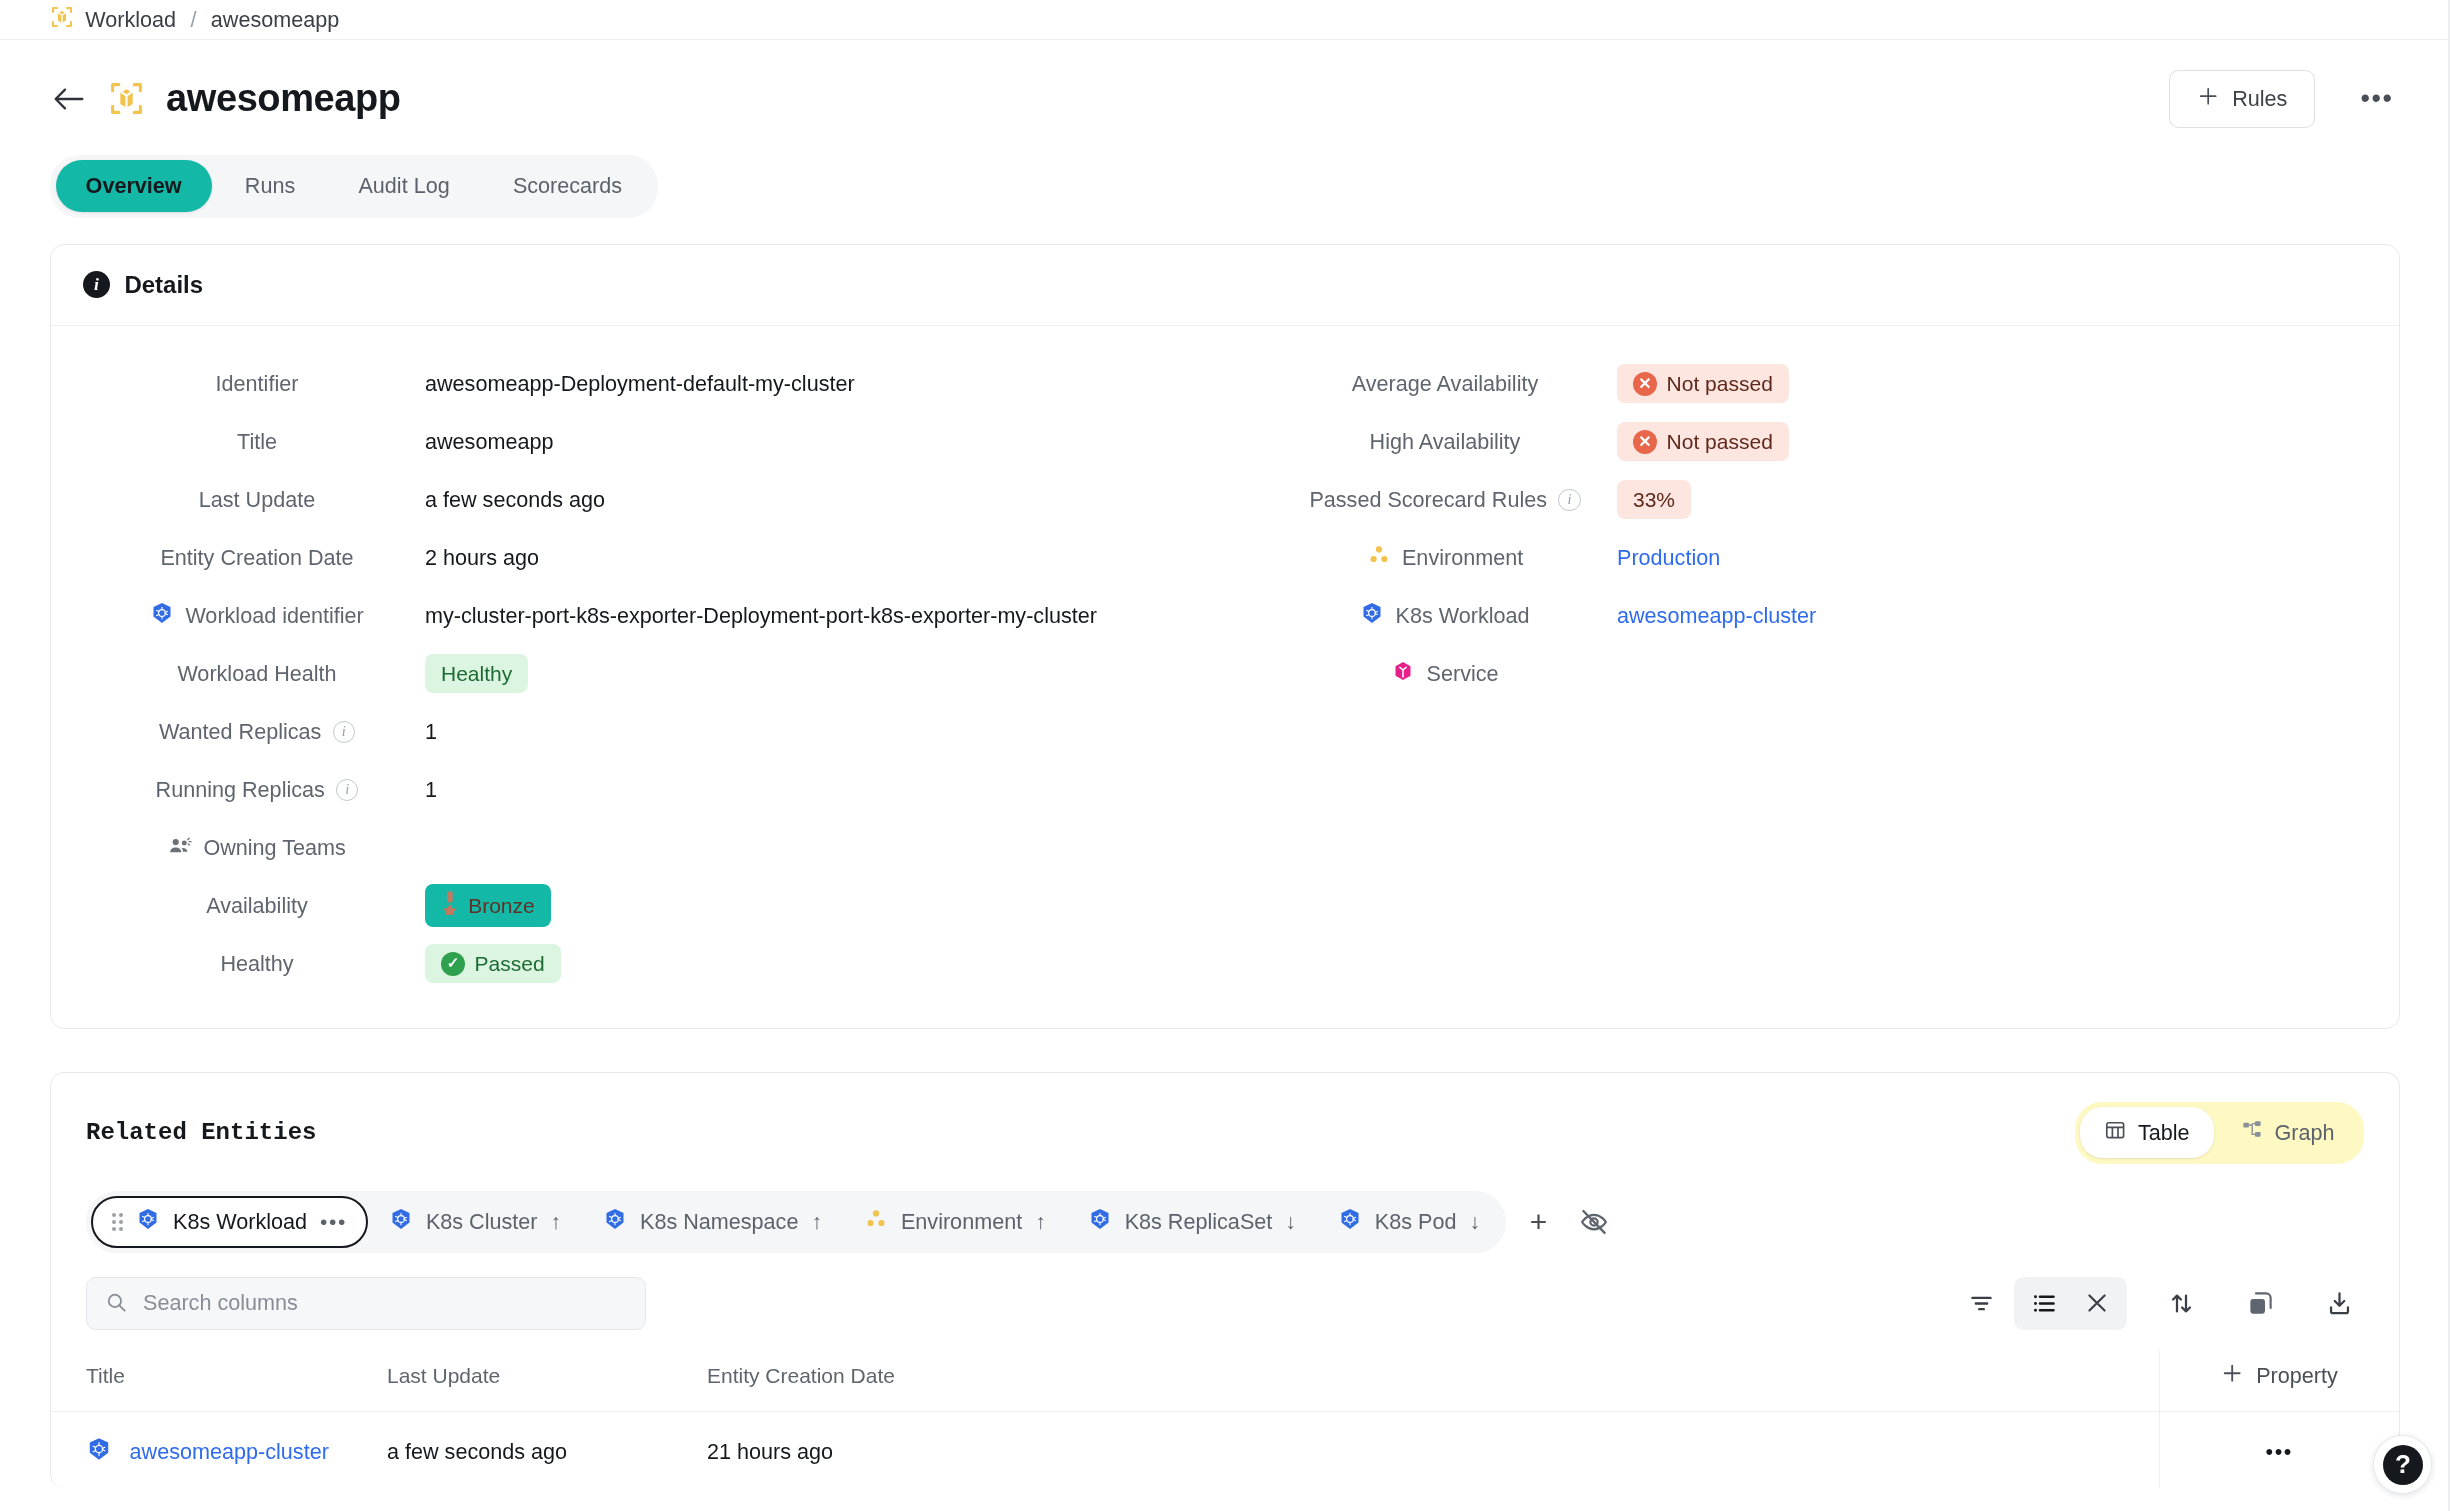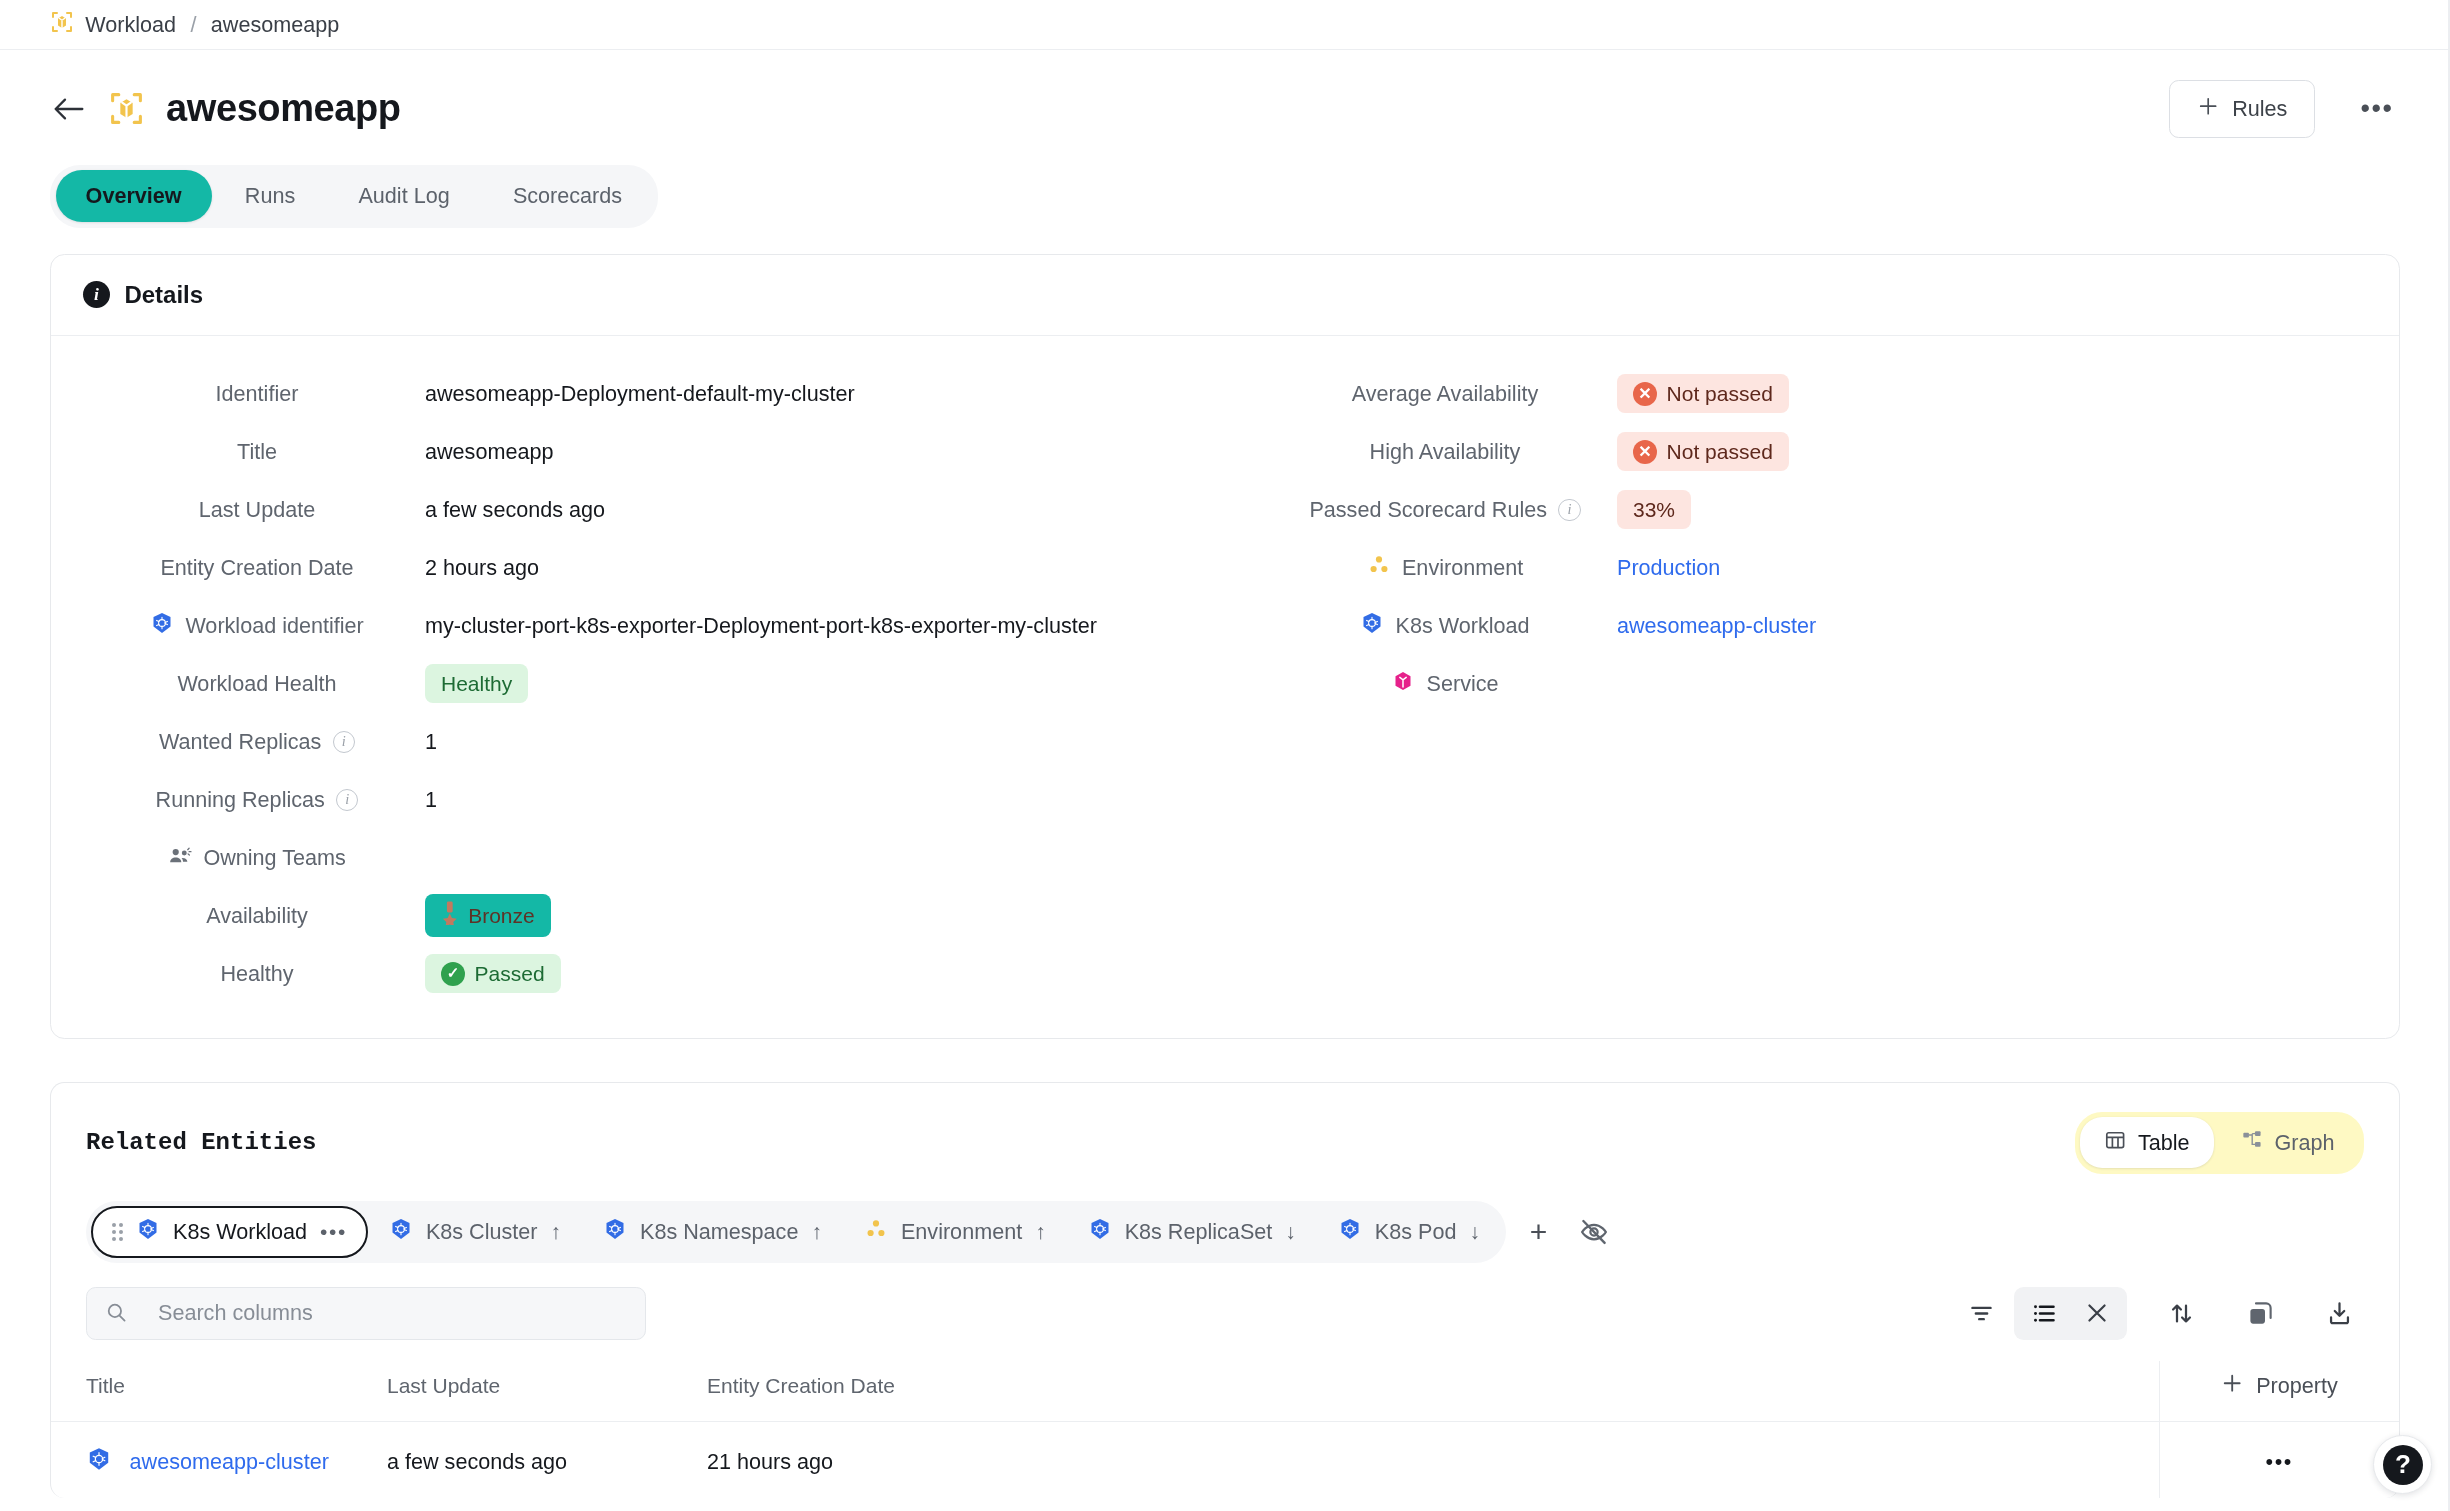--- a/index.html
+++ b/index.html
@@ -7,21 +7,21 @@
     width: 2450px; height: 1512px;
     background: #ffffff;
     font-family: "Liberation Sans", sans-serif;
     color: #111318;
     overflow: hidden;
   }
   .page { position: relative; width: 2450px; height: 1512px; background: #fff; }
 
   
   .breadcrumb-bar {
-    height: 50px; display: flex; align-items: center; padding-left: 50px;
+    height: 40px; display: flex; align-items: center; padding-left: 50px;
     border-bottom: 1.6px solid #eceef1; gap: 9.6px;
   }
   .bc-item { display: flex; align-items: center; gap: 11.2px; font-size: 21.6px; color: #3a3f47; }
   .bc-sep { color: #9aa0a8; font-size: 21.6px; margin: 0 4.8px; }
   .bc-current { font-size: 21.6px; color: #3a3f47; }
 
   
   .title-row {
     display: flex; align-items: center; padding: 30px 50px 0 50px; gap: 21px;
   }
@@ -136,21 +136,21 @@
   .drag-dots { display: grid; grid-template-columns: repeat(2, 4px); gap: 3.2px; flex:0 0 auto; }
   .drag-dots i { width: 4px; height: 4px; background:#9aa0a8; border-radius: 50%; display:block; }
   .chip-more { color: #5c626b; font-size: 21px; letter-spacing: 1.6px; }
   .arrow-up, .arrow-down { font-size: 21px; color:#5c626b; }
   .chip-plus { font-size: 30px; color: #4a4f57; padding: 0 24px; cursor:pointer; line-height:1; }
   .eye-off { padding-left: 8px; cursor: pointer; display:flex; align-items:center; }
 
   
   .tbar { display: flex; align-items: center; padding: 24px 35px 0 35px; }
   .search {
-    display:flex; align-items:center; gap: 31px; width: 560px; height: 53px;
+    display:flex; align-items:center; gap: 16px; width: 560px; height: 53px;
     background: #f6f7f9; border: 1.6px solid #e4e7eb; border-radius: 9.6px; padding: 0 17.6px;
   }
   .search input {
     border: none; outline: none; background: transparent; font-size: 21.6px;
     color:#15181d; width: 100%; font-family: "Liberation Sans", sans-serif;
   }
   .search input::placeholder { color: #878d96; }
   .tbar-spacer { flex:1 1 auto; }
   .tbar-icon {
     width: 50px; height: 50px; display:flex; align-items:center; justify-content:center;

